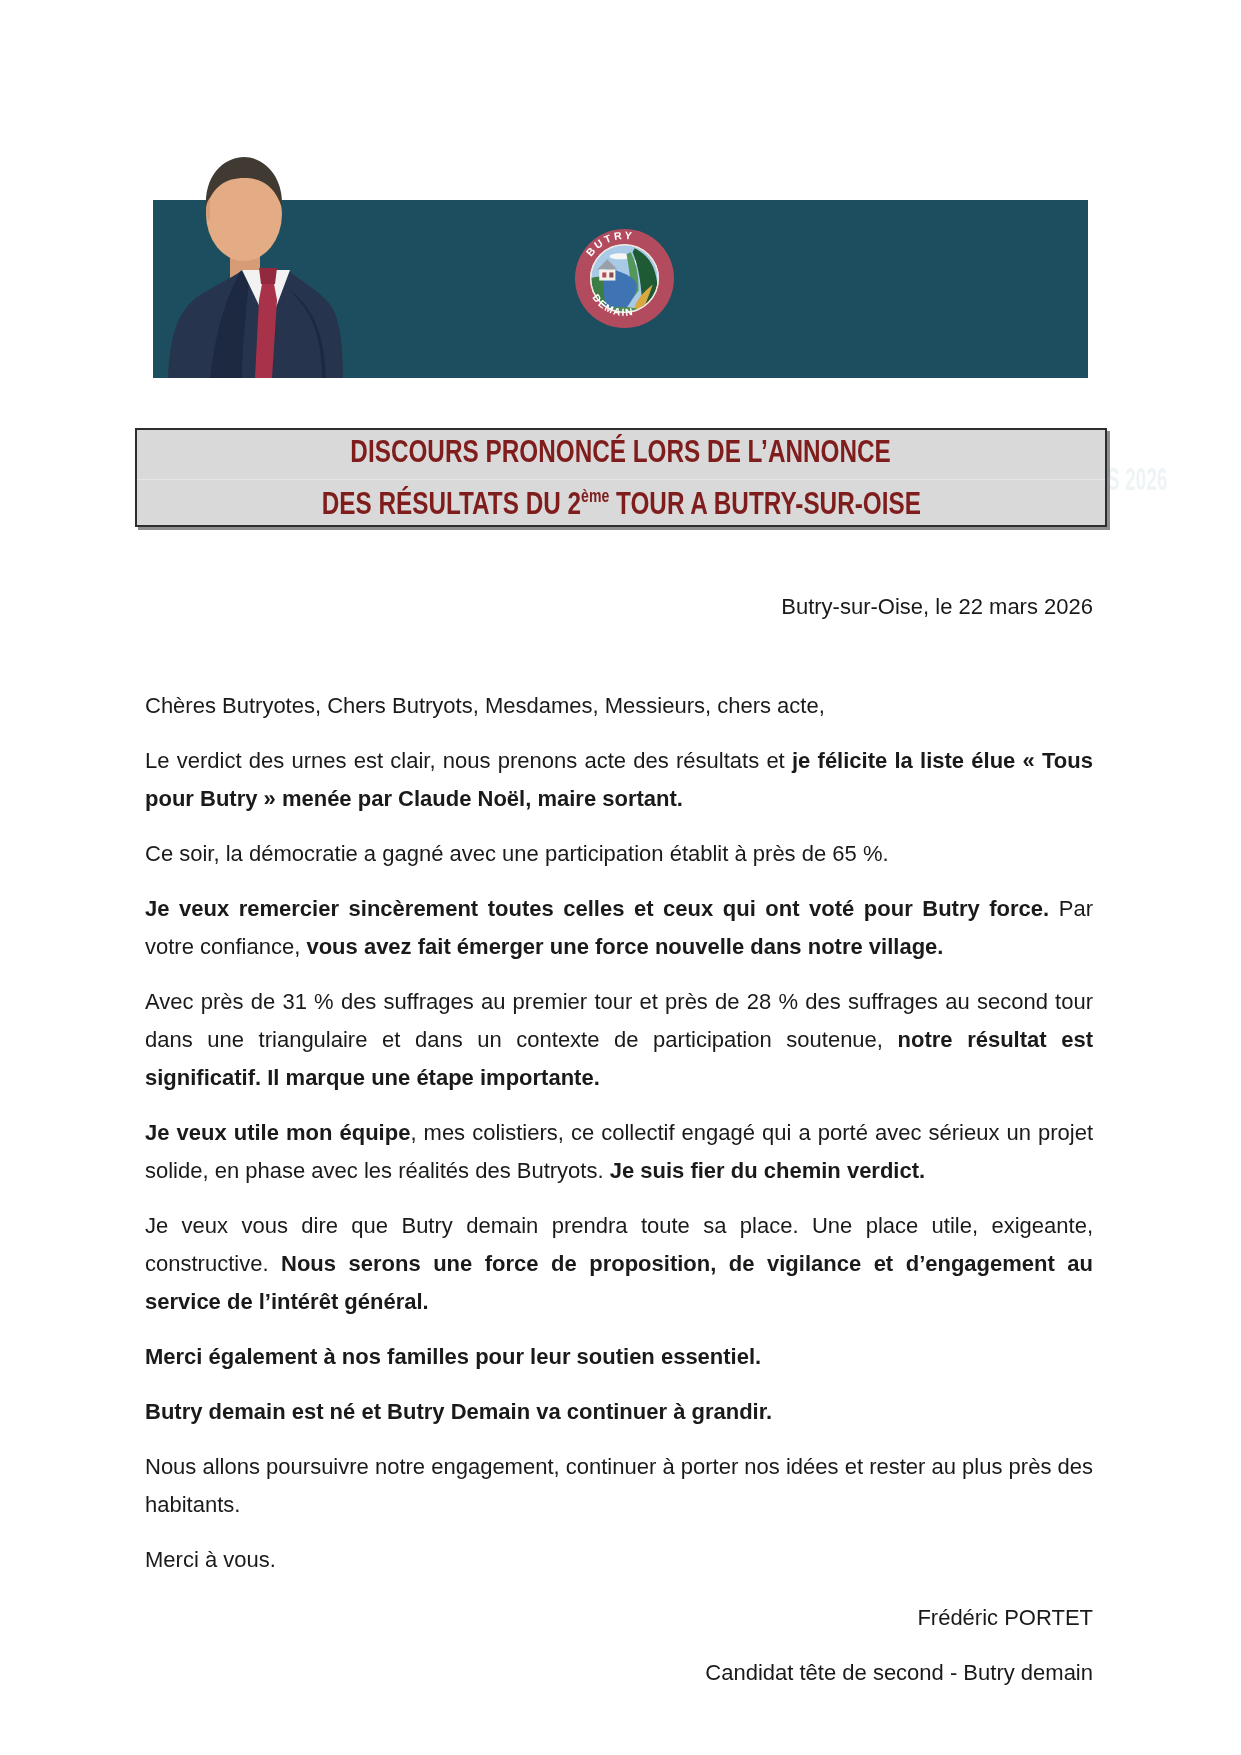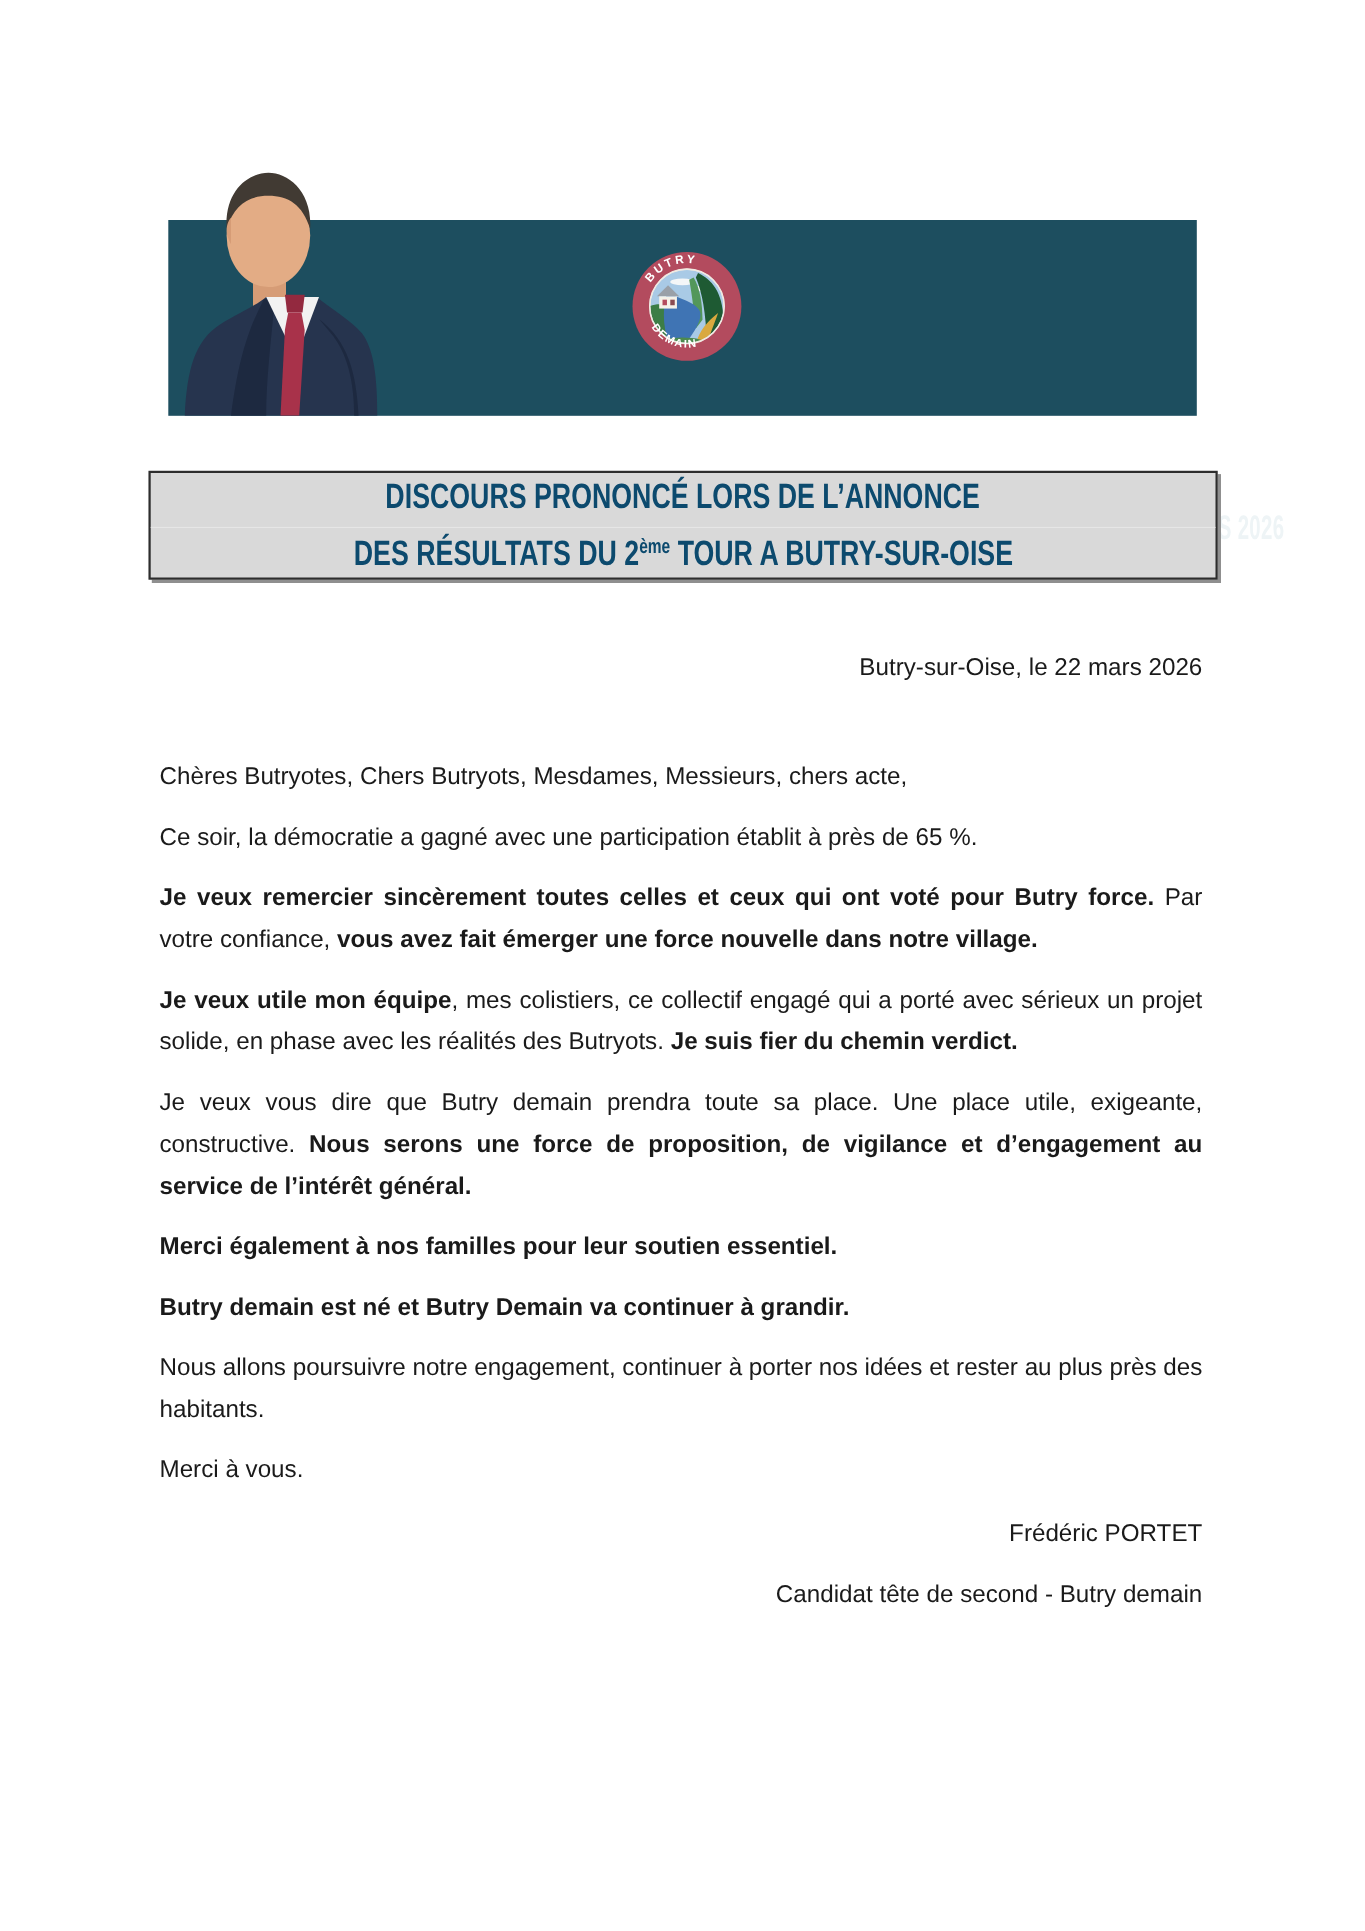--- a/index.html
+++ b/index.html
@@ -26,21 +26,21 @@
   .sx-name{transform:scaleX(.66);}
   .sx-role{transform:scaleX(.62);}
   .sx-elec{transform:scaleX(.60);}
   .logo{position:absolute;left:574px;top:228px;width:101px;height:101px;}
   
   .title-box{
     position:absolute;left:135px;top:428px;width:968px;height:95px;background:#d9d9d9;
     border:2px solid #2d2d2d;box-shadow:3px 3px 0 #8f8f8f;
     display:flex;flex-direction:column;justify-content:center;gap:15px;
   }
-  .title-line{text-align:center;font-weight:bold;font-size:32px;color:#0c4a6e;white-space:nowrap;}
+  .title-line{text-align:center;font-weight:bold;font-size:32px;color:#7f1d1d;white-space:nowrap;}
   .title-line .sxc{display:inline-block;transform:scaleX(.76);transform-origin:50% 50%;}
   .title-line sup{font-size:.58em;vertical-align:super;}
   .title-divider{position:absolute;left:0;top:49px;width:100%;height:1px;background:#e6e6e6;}
   
   .content{position:absolute;left:145px;top:588px;width:948px;font-size:22px;line-height:38px;}
   .date{ text-align:right;margin:0 0 61px 0;}
   .para{ text-align:justify;margin:0 0 17px 0;}
   .para .b{font-weight:bold;}
   .sig-name{text-align:right;margin:20px 0 17px 0;}
   .sig-role{text-align:right;margin:0;}
@@ -110,22 +110,24 @@
     </div>
     <div class="title-line">
       <span class="sxc"><span>DES RÉSULTATS DU 2</span><sup>ème</sup><span> TOUR A BUTRY-SUR-OISE</span></span>
     </div>
   </div>
 
   <div class="content">
     <p class="date">Butry-sur-Oise, le 22 mars 2026</p>
     <div>
         <p class="para"><span>Chères Butryotes, Chers Butryots, Mesdames, Messieurs, chers acte,</span></p>
+        <p class="para"><span>Le verdict des urnes est clair, nous prenons acte des résultats et </span><span class="b">je félicite la liste élue « Tous pour Butry » menée par Claude Noël, maire sortant.</span></p>
         <p class="para"><span>Ce soir, la démocratie a gagné avec une participation établit à près de 65 %.</span></p>
         <p class="para"><span class="b">Je veux remercier sincèrement toutes celles et ceux qui ont voté pour Butry force.</span><span> Par votre confiance, </span><span class="b">vous avez fait émerger une force nouvelle dans notre village.</span></p>
+        <p class="para"><span>Avec près de 31 % des suffrages au premier tour et près de 28 % des suffrages au second tour dans une triangulaire et dans un contexte de participation soutenue, </span><span class="b">notre résultat est significatif. Il marque une étape importante.</span></p>
         <p class="para"><span class="b">Je veux utile mon équipe</span><span>, mes colistiers, ce collectif engagé qui a porté avec sérieux un projet solide, en phase avec les réalités des Butryots. </span><span class="b">Je suis fier du chemin verdict.</span></p>
         <p class="para"><span>Je veux vous dire que Butry demain prendra toute sa place. Une place utile, exigeante, constructive. </span><span class="b">Nous serons une force de proposition, de vigilance et d’engagement au service de l’intérêt général.</span></p>
         <p class="para"><span class="b">Merci également à nos familles pour leur soutien essentiel.</span></p>
         <p class="para"><span class="b">Butry demain est né et Butry Demain va continuer à grandir.</span></p>
         <p class="para"><span>Nous allons poursuivre notre engagement, continuer à porter nos idées et rester au plus près des habitants.</span></p>
         <p class="para"><span>Merci à vous.</span></p>
       </div>
     <p class="sig-name">Frédéric PORTET</p>
     <p class="sig-role">Candidat tête de second - Butry demain</p>
   </div>

